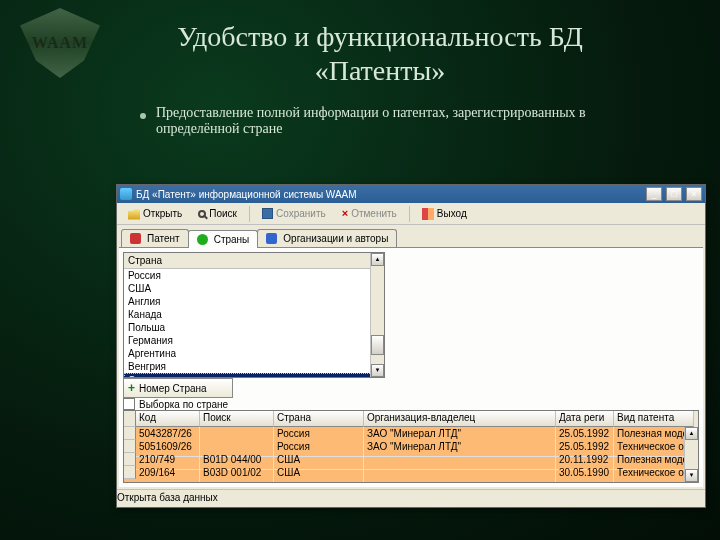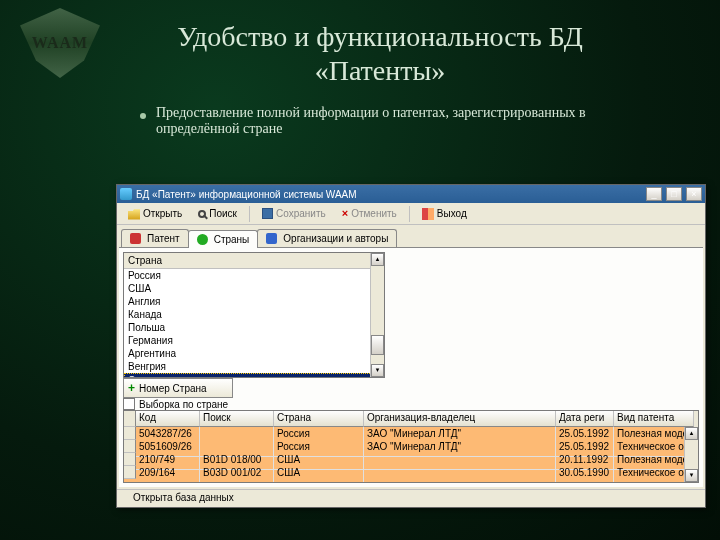--- a/index.html
+++ b/index.html
@@ -208,21 +208,21 @@
     border-right: 1px solid #888;
     border-bottom: 1px solid #c0c0c0;
     text-align: center;
     font-size: 8px;
   }
   .scrollyg { position: absolute; right: 0; top: 16px; bottom: 0; width: 14px; background: #ece9d8; border-left: 1px solid #c0c0c0; display:flex; flex-direction:column; }
   .status {
     height: 18px;
     background: #ece9d8;
     border-top: 1px solid #c0c0c0;
-    padding: 2px 16px;
+    padding: 2px 0;
     font-size: 10px;
   }
   .c1{width:64px}.c2{width:74px}.c3{width:90px}.c4{width:192px}.c5{width:58px}.c6{width:80px}
 </style>
 </head>
 <body>
 
 <div class="logo">
     <span>WAAM</span>
   </div>
@@ -341,21 +341,21 @@
             <div class="gc c1">5051609/26</div>
             <div class="gc c2"></div>
             <div class="gc c3">Россия</div>
             <div class="gc c4">ЗАО "Минерал ЛТД"</div>
             <div class="gc c5">25.05.1992</div>
             <div class="gc c6">Техническое оформ</div>
           </div>
           <div class="grow">
             <div class="rowmark"></div>
             <div class="gc c1">210/749</div>
-            <div class="gc c2">B01D 018/00</div>
+            <div class="gc c2">B01D 044/00</div>
             <div class="gc c3">США</div>
             <div class="gc c4"></div>
             <div class="gc c5">20.11.1992</div>
             <div class="gc c6">Полезная модель</div>
           </div>
           <div class="grow">
             <div class="rowmark"></div>
             <div class="gc c1">209/164</div>
             <div class="gc c2">B03D 001/02</div>
             <div class="gc c3">США</div>

